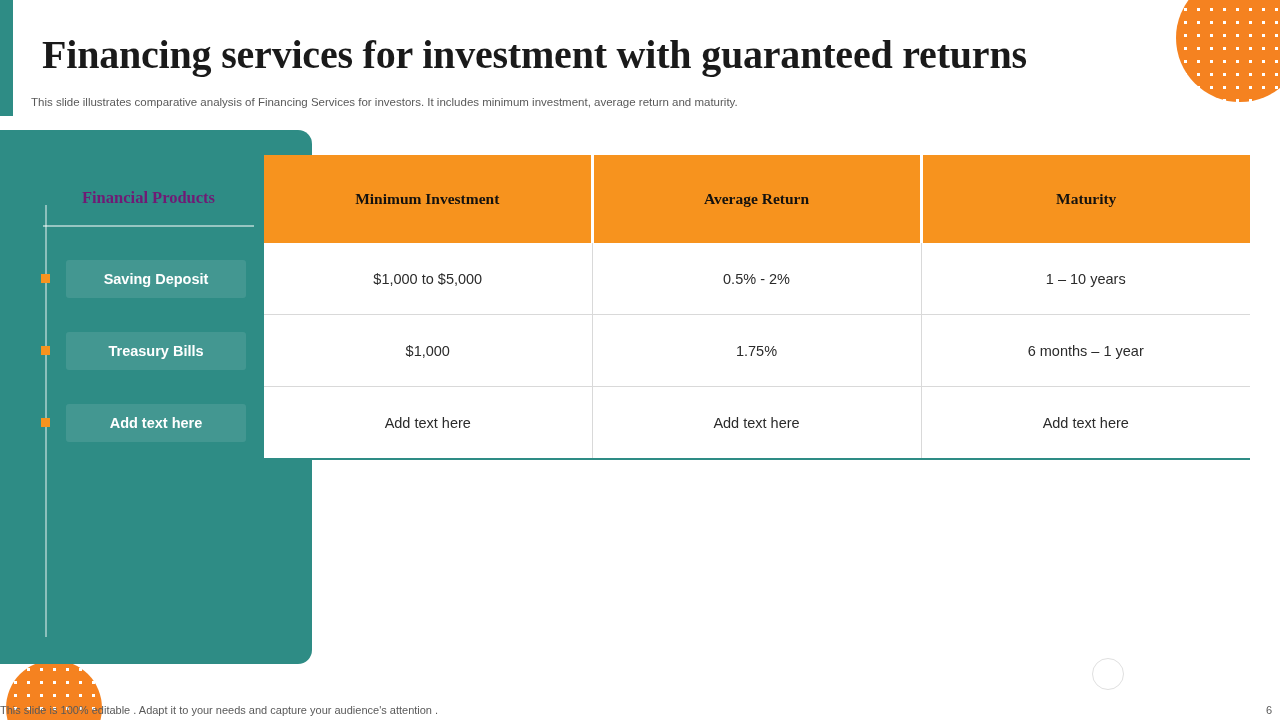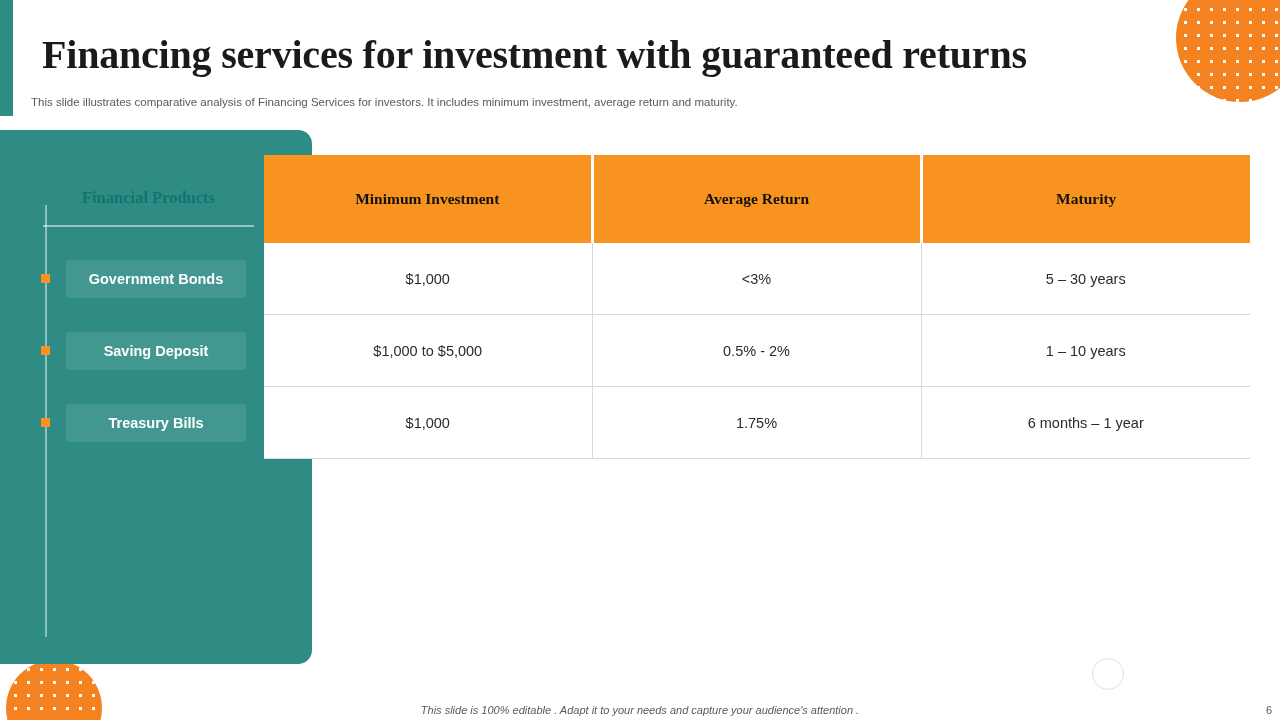--- a/index.html
+++ b/index.html
@@ -108,21 +108,21 @@
   th.corner {
     background: transparent;
     height: 56px;
     vertical-align: middle;
     padding: 0;
   }
   .corner-inner {
     font-family: "Liberation Serif", serif;
     font-weight: bold;
     font-size: 16.5px;
-    color: #0f766e;
+    color: #701a75;
     text-align: center;
     padding: 0 8px;
     border-bottom: 2px solid rgba(255,255,255,0.5);
     height: 54px;
     line-height: 54px;
     margin-left: 2px;
     margin-right: 10px;
   }
   th.colhead {
     background: #f7931e;
@@ -198,24 +198,22 @@
     height: 432px;
     background: rgba(255,255,255,0.45);
   }
 
   
   .footer-note {
     position: absolute;
     left: 0;
     right: 0;
     bottom: 4px;
-    text-align: center;
     font-size: 11px;
     color: #595959;
-    font-style: italic;
   }
   .page-number {
     position: absolute;
     right: 8px;
     bottom: 4px;
     font-size: 11px;
     color: #595959;
   }
   .circle-deco {
     position: absolute;
@@ -254,31 +252,20 @@
       <tr>
         <th class="corner">
           <div class="corner-inner">Financial Products</div>
         </th>
         <th class="colhead">Minimum Investment</th>
         <th class="colhead">Average Return</th>
         <th class="colhead">Maturity</th>
       </tr>
     </thead>
     <tbody>
-      <tr class="firstbody">
-        <td class="rowlabel">
-          <div class="rowlabel-inner">
-            <span class="bullet"></span>
-            <span class="label-pill">Government Bonds</span>
-          </div>
-        </td>
-        <td class="cell">$1,000</td>
-        <td class="cell">&lt;3%</td>
-        <td class="cell last-col">5 – 30 years</td>
-      </tr>
       <tr>
         <td class="rowlabel">
           <div class="rowlabel-inner">
             <span class="bullet"></span>
             <span class="label-pill">Saving Deposit</span>
           </div>
         </td>
         <td class="cell">$1,000 to $5,000</td>
         <td class="cell">0.5% - 2%</td>
         <td class="cell last-col">1 – 10 years</td>
@@ -287,19 +274,30 @@
         <td class="rowlabel">
           <div class="rowlabel-inner">
             <span class="bullet"></span>
             <span class="label-pill">Treasury Bills</span>
           </div>
         </td>
         <td class="cell">$1,000</td>
         <td class="cell">1.75%</td>
         <td class="cell last-col">6 months – 1 year</td>
       </tr>
+      <tr class="lastrow">
+        <td class="rowlabel">
+          <div class="rowlabel-inner">
+            <span class="bullet"></span>
+            <span class="label-pill">Add text here</span>
+          </div>
+        </td>
+        <td class="cell">Add text here</td>
+        <td class="cell">Add text here</td>
+        <td class="cell last-col">Add text here</td>
+      </tr>
     </tbody>
   </table>
 </div>
 
 <div class="circle-deco"></div>
 <div class="footer-note">This slide is 100% editable . Adapt it to your needs and capture your audience's attention .</div>
 <div class="page-number">6</div>
 
 </body></html>

